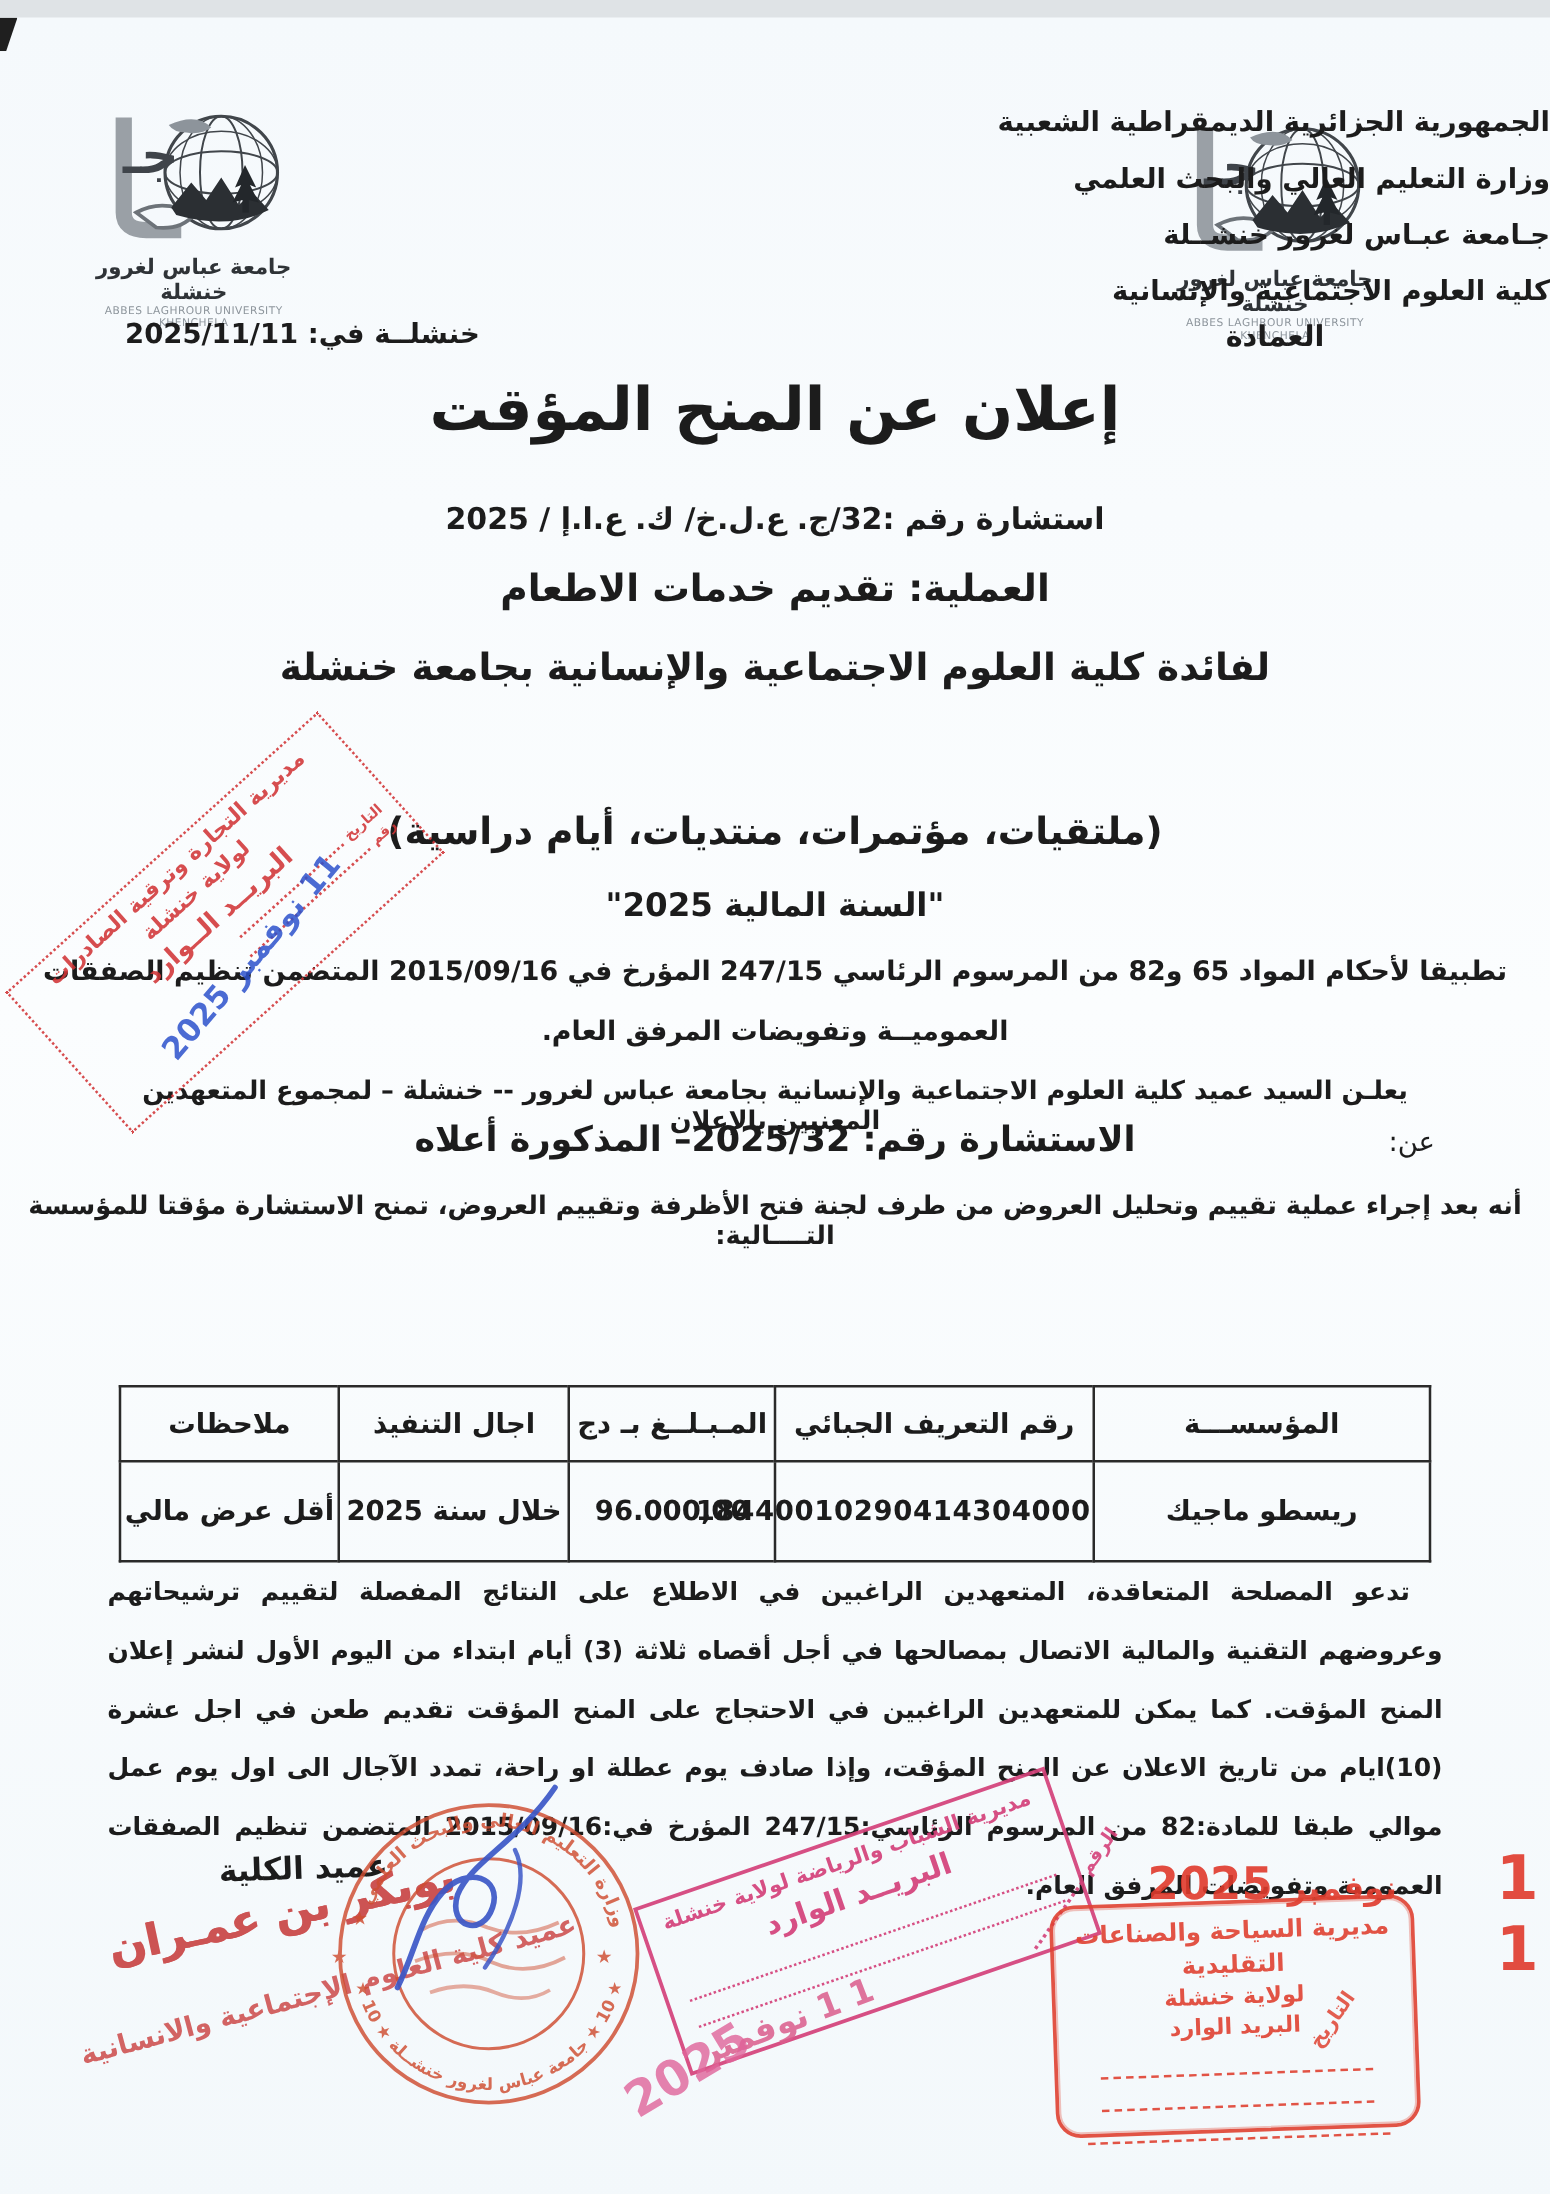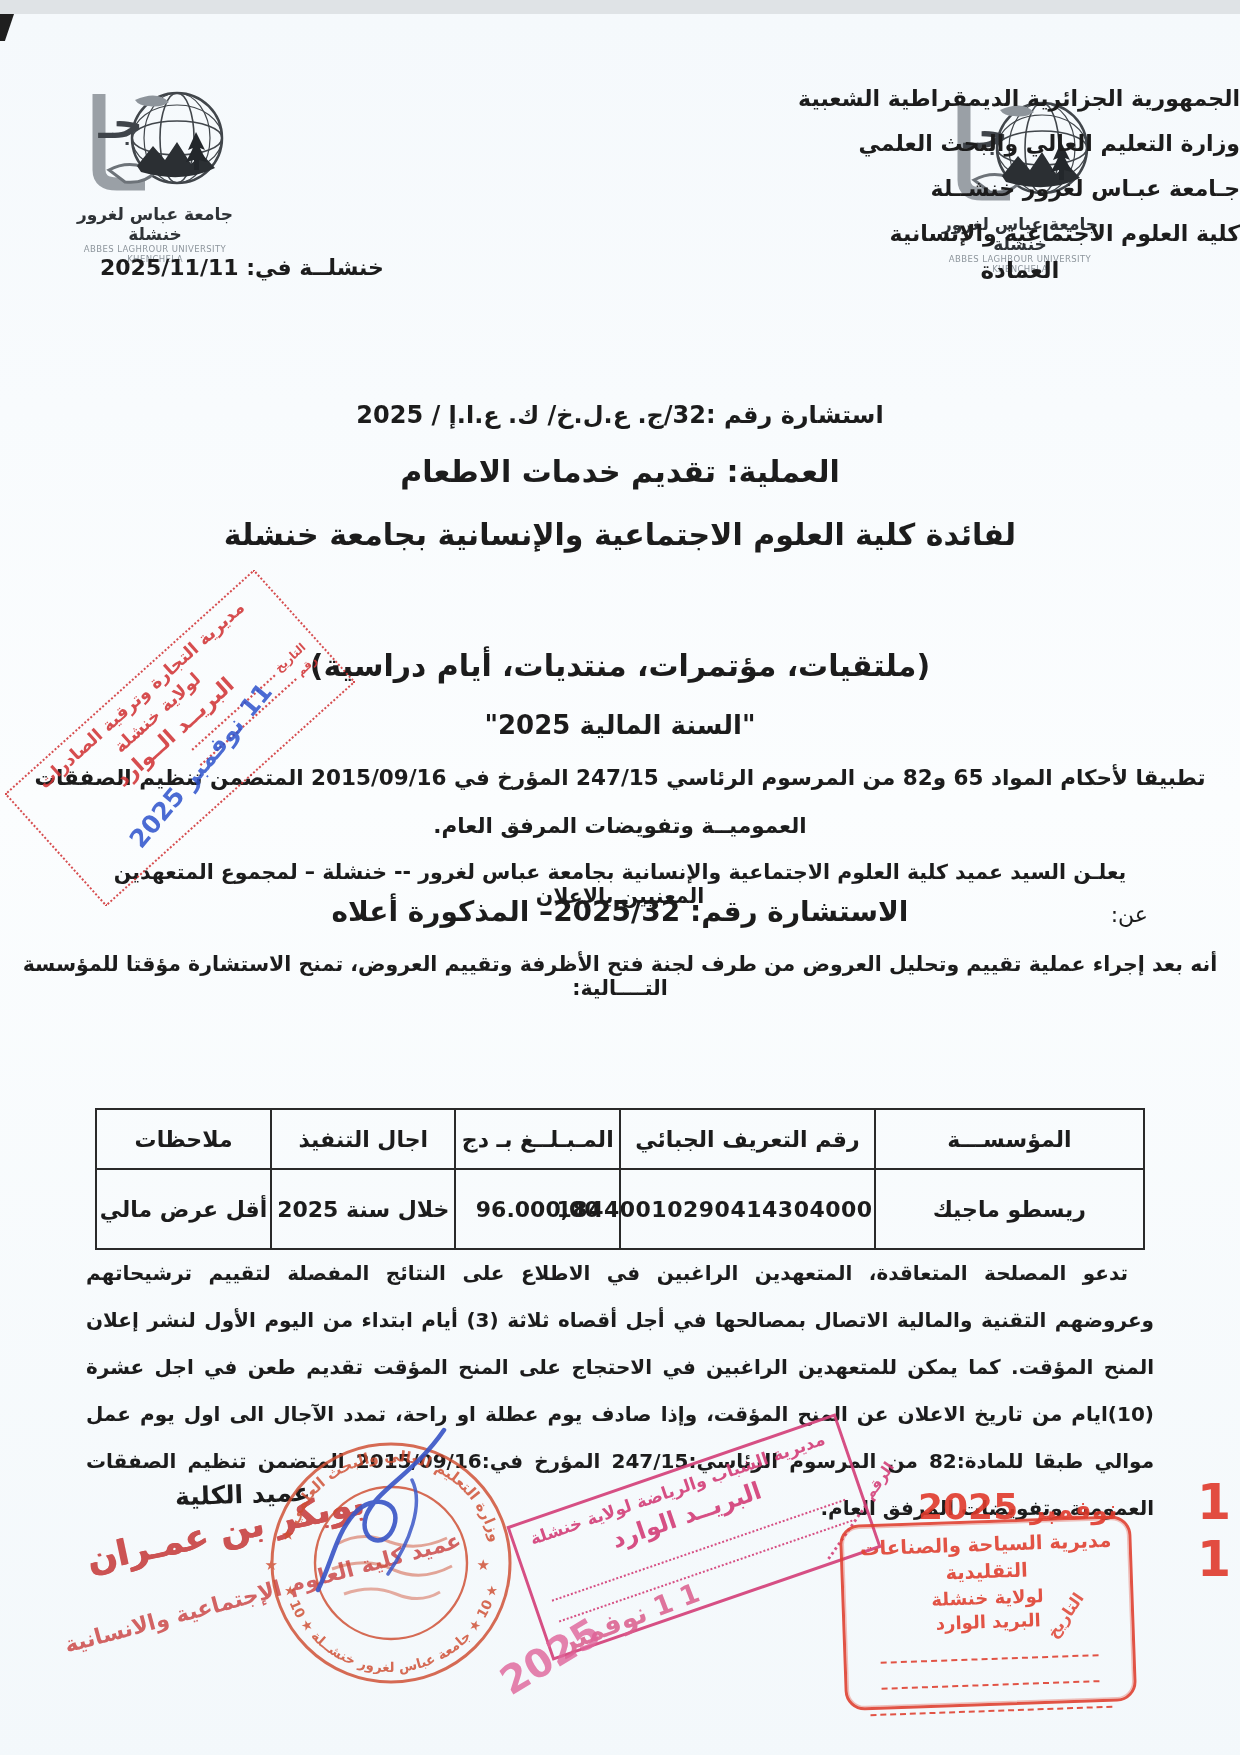--- a/index.html
+++ b/index.html
@@ -129,20 +129,21 @@
   <div class="abs hdr-lines">
     <div class="l">الجمهورية الجزائرية الديمقراطية الشعبية</div>
     <div class="l">وزارة التعليم العالي والبحث العلمي</div>
     <div class="l">جـامعة عبـاس لغرور خنشــلة</div>
     <div class="l">كلية العلوم الاجتماعية والإنسانية</div>
   </div>
 
   <div class="abs deanship">العمادة</div>
   <div class="abs dateline">خنشلــة في: 2025/11/11</div>
 
+  <div class="abs center title">إعلان عن المنح المؤقت</div>
   <div class="abs sub s1">استشارة رقم :32/ج. ع.ل.خ/ ك. ع.ا.إ / 2025</div>
   <div class="abs sub s2">العملية: تقديم خدمات الاطعام</div>
   <div class="abs sub s3">لفائدة كلية العلوم الاجتماعية والإنسانية بجامعة خنشلة</div>
   <div class="abs sub s5">(ملتقيات، مؤتمرات، منتديات، أيام دراسية)</div>
   <div class="abs sub s6">"السنة المالية 2025"</div>
 
   <div class="abs sub legal1">تطبيقا لأحكام المواد 65 و82 من المرسوم الرئاسي 247/15 المؤرخ في 2015/09/16 المتضمن تنظيم الصفقات</div>
   <div class="abs sub legal2">العموميــة وتفويضات المرفق العام.</div>
   <div class="abs sub announce">يعلـن السيد عميد كلية العلوم الاجتماعية والإنسانية بجامعة عباس لغرور -- خنشلة – لمجموع المتعهدين المعنيين بالإعلان</div>
   <div class="abs about">عن:</div>

